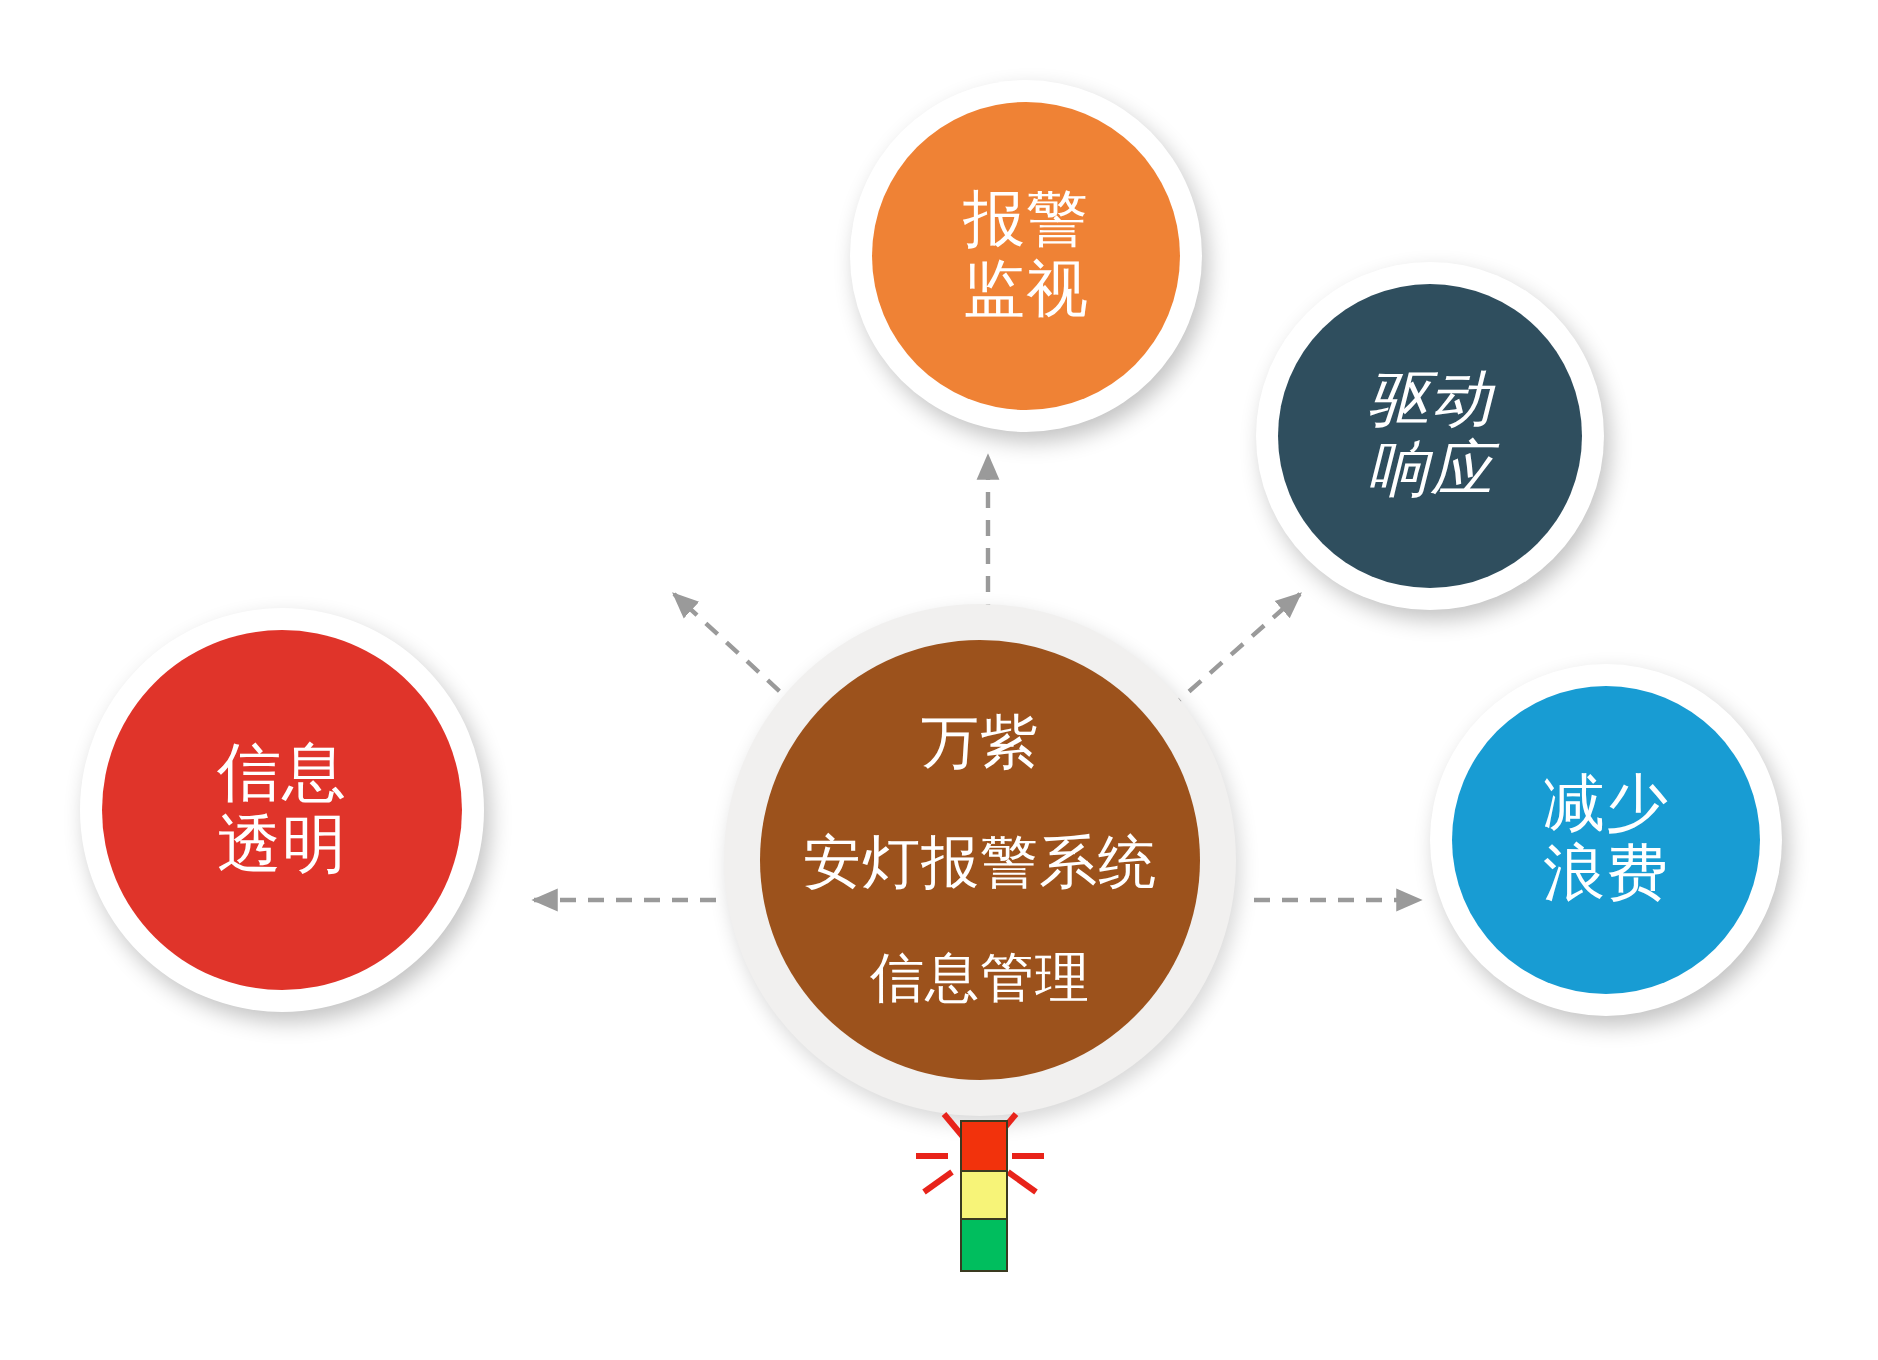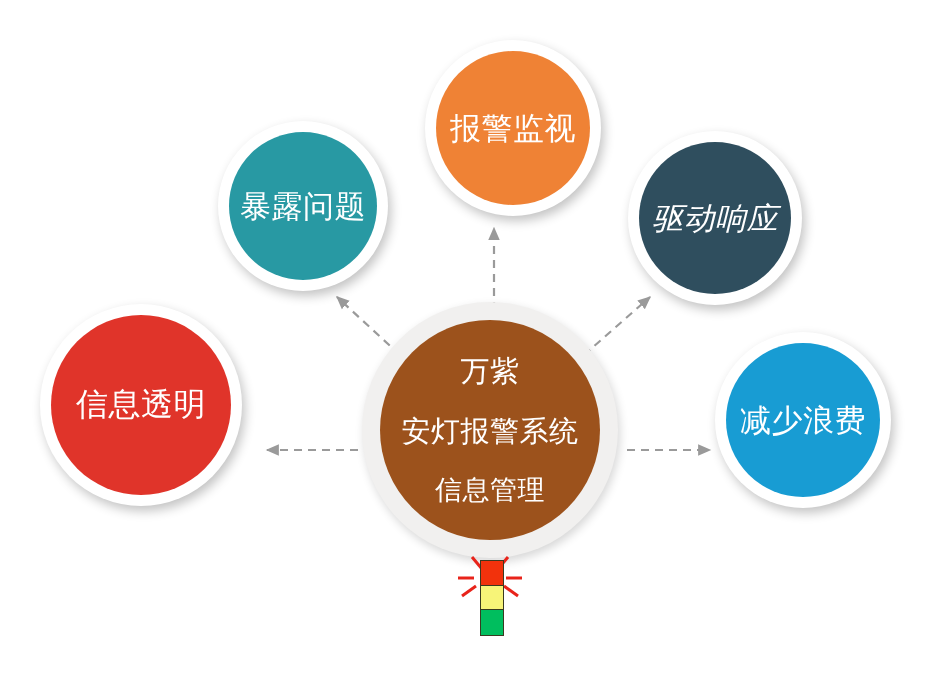--- a/index.html
+++ b/index.html
@@ -25,21 +25,21 @@
     top: 0;
     width: 939px;
     height: 680px;
   }
 
   
   .node {
     position: absolute;
     border-radius: 50%;
     display: flex;
-    flex-direction: row;
+    flex-direction: column;
     align-items: center;
     justify-content: center;
     box-sizing: border-box;
     text-align: left;
     color: #ffffff;
     line-height: 1.12;
     letter-spacing: 0.5px;
   }
   .node .ring {
     position: absolute;
@@ -139,26 +139,20 @@
 
     <line x1="627" y1="450" x2="710" y2="450" stroke="#9a9a9a" stroke-width="2.2" stroke-dasharray="8 6" marker-end="url(#arrowhead)"></line>
 
     <line x1="494" y1="310" x2="494" y2="228" stroke="#9a9a9a" stroke-width="2.2" stroke-dasharray="8 6" marker-end="url(#arrowhead)"></line>
 
     <line x1="400" y1="355" x2="337" y2="297" stroke="#9a9a9a" stroke-width="2.2" stroke-dasharray="8 6" marker-end="url(#arrowhead)"></line>
 
     <line x1="584" y1="355" x2="650" y2="297" stroke="#9a9a9a" stroke-width="2.2" stroke-dasharray="8 6" marker-end="url(#arrowhead)"></line>
   </svg>
 
-  <div class="node sat" id="sat-exposure" style="left:218px; top:121px; width:170px; height:170px;">
-    <div class="ring"></div>
-    <div class="disc" style="background:#2899A3;"></div>
-    <div class="lbl node-lbl-2">暴露</div>
-    <div class="lbl node-lbl-2">问题</div>
-  </div>
 
   <div class="node sat" id="sat-alarm" style="left:425px; top:40px; width:176px; height:176px;">
     <div class="ring"></div>
     <div class="disc" style="background:#EF8235;"></div>
     <div class="lbl node-lbl-2">报警</div>
     <div class="lbl node-lbl-2">监视</div>
   </div>
 
   <div class="node sat" id="sat-drive" style="left:628px; top:131px; width:174px; height:174px;font-style:italic;">
     <div class="ring"></div>

